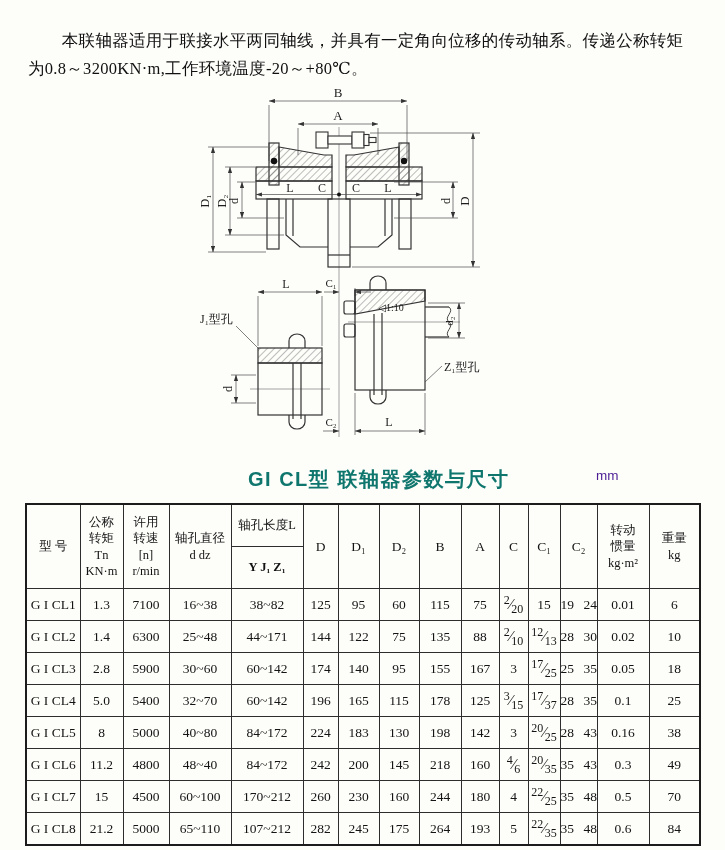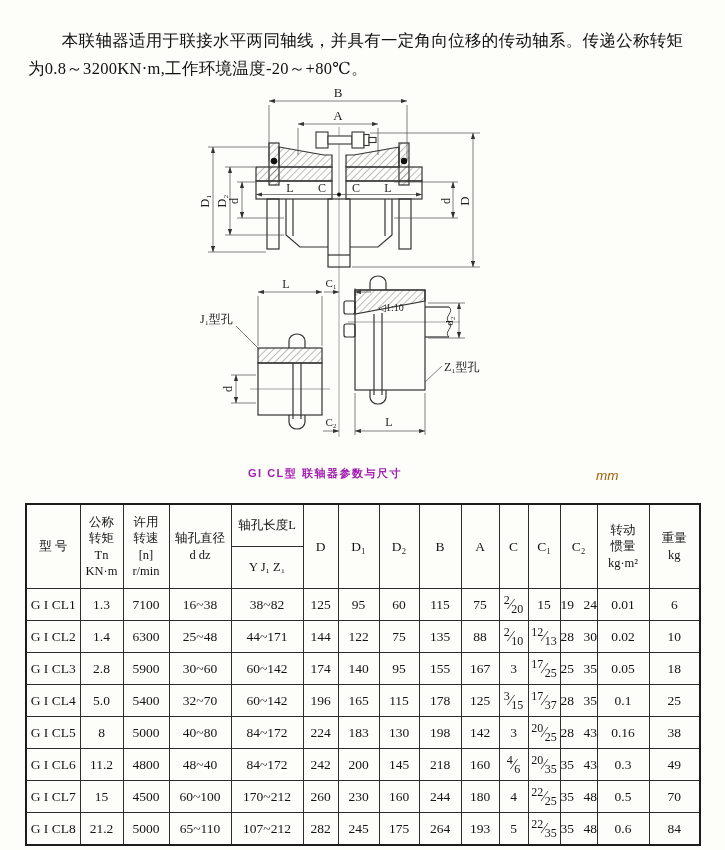--- a/index.html
+++ b/index.html
@@ -13,43 +13,43 @@
     position:absolute;left:28px;top:10px;width:668px;
     font-size:16.5px;line-height:1.72;text-indent:2.05em;
     letter-spacing:0.3px;color:#101010;
   }
   .drawing{position:absolute;left:28px;top:85px;width:670px;height:372px;}
   .drawing svg{display:block;width:670px;height:372px;}
   .tbl-caption{position:absolute;left:0;top:465px;width:725px;height:24px;}
   .tbl-title{
     position:absolute;left:248px;top:1px;
     font-family:"Liberation Sans","DejaVu Sans",sans-serif;
-    font-weight:700;font-size:11px;letter-spacing:1.5px;color:#a21caf;
+    font-weight:700;font-size:20px;letter-spacing:1.5px;color:#0f766e;
   }
   .tbl-unit{
     position:absolute;left:596px;top:3px;
     font-family:"Liberation Sans","DejaVu Sans",sans-serif;
-    font-size:13.5px;color:#a16207;font-style:italic;
+    font-size:13.5px;color:#4c1d95;
   }
   table.params{
     position:absolute;left:25px;top:503px;width:674px;
     border-collapse:collapse;table-layout:fixed;
     border:2px solid #1c1c1c;
   }
   table.params th,table.params td{
     border:1px solid #2d2d2d;padding:0;text-align:center;vertical-align:middle;
     font-weight:normal;color:#141414;
   }
   table.params thead th{
     font-size:12.5px;line-height:1.3;white-space:pre-line;
     font-family:"Liberation Serif","DejaVu Serif",serif;
   }
   table.params thead th.sym{font-size:13.5px;}
   table.params thead tr.h1 th{height:41px;}
-  table.params thead tr.h2 th{height:41px;}
+  table.params thead tr.h2 th{height:41px;font-weight:bold;}
   table.params tbody td{
     height:31px;font-size:13.5px;
     font-family:"Liberation Serif","DejaVu Serif",serif;
     white-space:pre;
   }
   table.params tbody td.c12{word-spacing:6px;}
   .nu{font-size:12px;vertical-align:5px;}
   .sl{font-size:15px;letter-spacing:-1px;}
   .de{font-size:12px;vertical-align:-4px;}
   text{font-family:"Liberation Serif","DejaVu Serif",serif;fill:#1d1d1d;}

